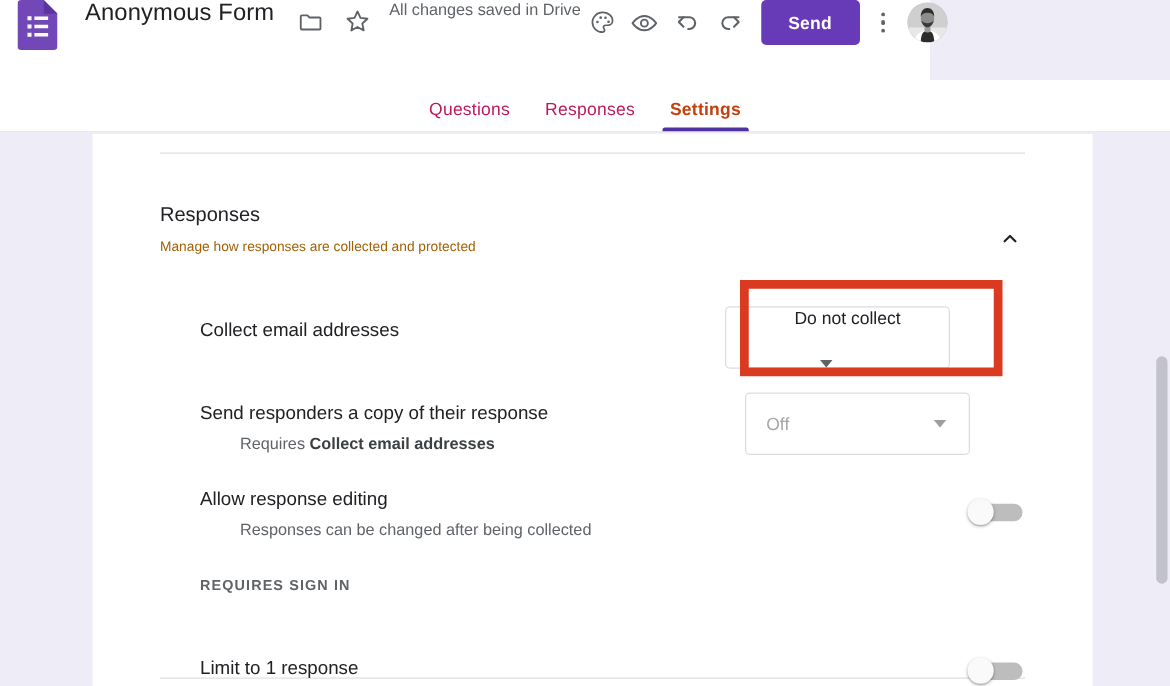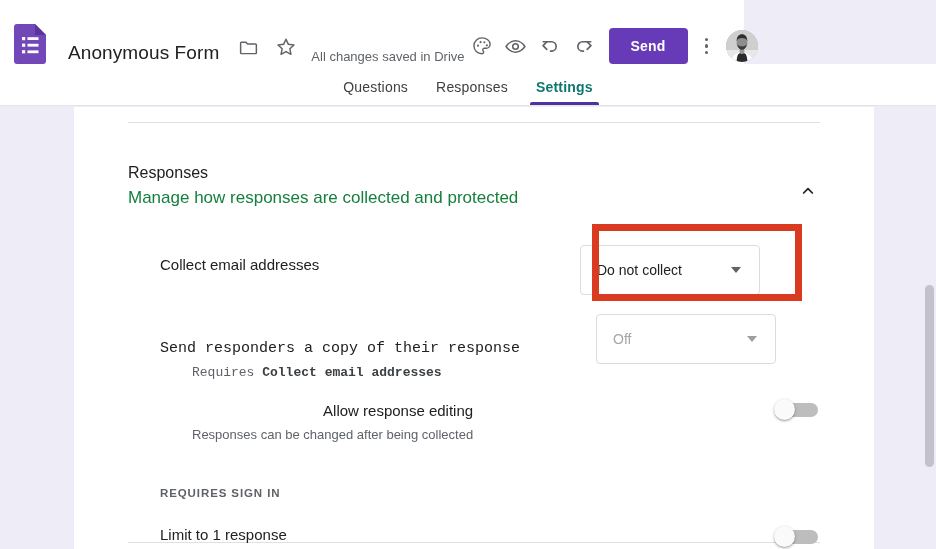--- a/index.html
+++ b/index.html
@@ -15,21 +15,21 @@
     -webkit-font-smoothing: antialiased;
   }
 
   
   .topbar {
     position: absolute;
     left: 0; top: 0;
     width: 744px; height: 64px;
     background: #ffffff;
     display: flex;
-    align-items: flex-end;
+    align-items: flex-start;
     box-sizing: border-box;
     padding: 0 12px 0 10px;
   }
   .forms-logo {
     width: 32px; height: 40px;
     position: relative;
     flex: 0 0 auto;
     margin-left: 4px;
   }
   .forms-logo svg { display: block; }
@@ -106,28 +106,28 @@
     width: 936px; height: 42px;
     background: #ffffff;
     border-bottom: 1px solid #e3e3e8;
     display: flex;
     align-items: flex-end;
     justify-content: center;
     box-sizing: border-box;
   }
   .tab {
     font-size: 14px;
-    color: #404040;
+    color: #be185d;
     padding: 0 14px 10px 14px;
     position: relative;
     letter-spacing: 0.2px;
     cursor: pointer;
     white-space: nowrap;
   }
-  .tab.active { color: #0f766e; font-weight: bold; }
+  .tab.active { color: #c2410c; font-weight: bold; }
   .tab.active::after {
     content: "";
     position: absolute;
     left: 8px; right: 8px; bottom: 0;
     height: 3px;
     background: #4d32a0;
     border-radius: 2px 2px 0 0;
   }
 
   
@@ -161,22 +161,22 @@
     position: absolute;
     left: 54px; top: 56px;
     width: 692px;
   }
   .section-title {
     font-size: 16px;
     color: #202124;
     line-height: 20px;
   }
   .section-sub {
-    font-size: 17px;
-    color: #15803d;
+    font-size: 11px;
+    color: #a16207;
     margin-top: 6px;
     line-height: 18px;
   }
   .collapse-chevron {
     position: absolute;
     right: 0; top: 16px;
     width: 24px; height: 24px;
     display: flex; align-items: center; justify-content: center;
     cursor: pointer;
   }
@@ -412,50 +412,50 @@
       </svg>
     </div>
   </div>
 
   <div class="rows">
 
     <div class="row" style="height:72px;">
       <div class="row-texts" style="top:16px;">
         <div class="row-label">Collect email addresses</div>
       </div>
-      <div class="dropdown" style="left:420px; top:6px;">
+      <div class="dropdown" style="left:420px; top:6px;flex-direction:column;">
         <span class="dd-value">Do not collect</span>
         <span class="dd-arrow"></span>
       </div>
     </div>
 
     <div class="row" style="height:68px;">
-      <div class="row-texts" style="top:28px;font-family:Liberation Mono, monospace;">
+      <div class="row-texts" style="top:10px;">
         <div class="row-label">Send responders a copy of their response</div>
         <div class="row-sub"><span>Requires </span><b>Collect email addresses</b></div>
       </div>
       <div class="dropdown disabled" style="left:436px; top:3px;">
         <span class="dd-value">Off</span>
         <span class="dd-arrow"></span>
       </div>
     </div>
 
     <div class="row" style="height:72px;">
-      <div class="row-texts" style="top:22px;text-align:right;">
+      <div class="row-texts" style="top:11px;">
         <div class="row-label">Allow response editing</div>
         <div class="row-sub">Responses can be changed after being collected</div>
       </div>
       <div class="toggle" style="left:614px; top:21px;">
         <span class="track"></span>
         <span class="knob"></span>
       </div>
     </div>
 
     <div class="row" style="height:40px;">
-      <div class="row-texts" style="top:12px;margin-top:24px;">
+      <div class="row-texts" style="top:12px;">
         <div class="section-label">REQUIRES SIGN IN</div>
       </div>
     </div>
 
     <div class="row" style="height:56px;">
       <div class="row-texts" style="top:18px;">
         <div class="row-label">Limit to 1 response</div>
       </div>
       <div class="toggle" style="left:614px; top:20px;">
         <span class="track"></span>

